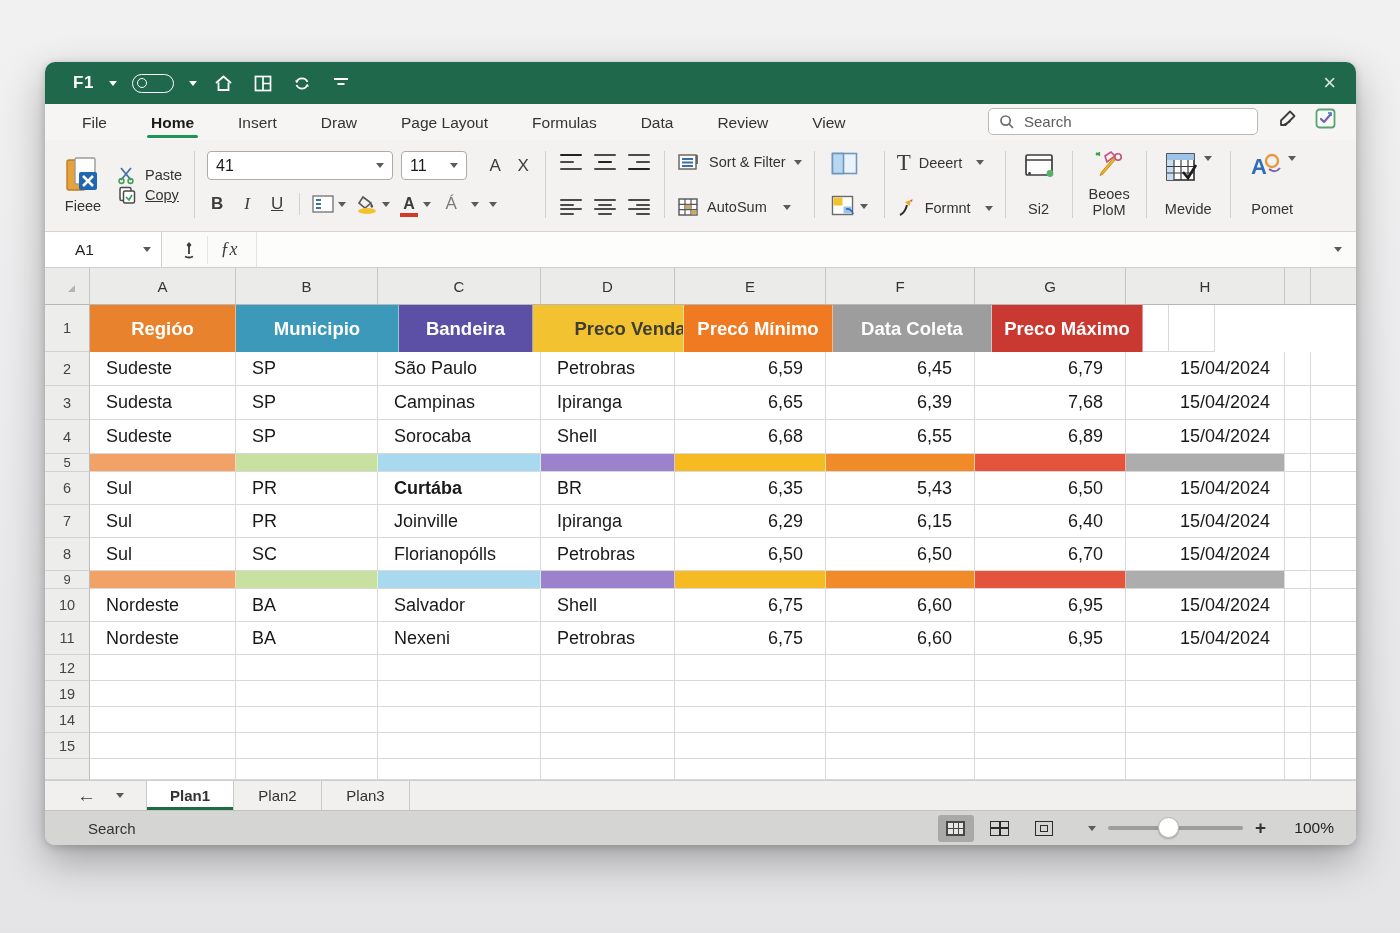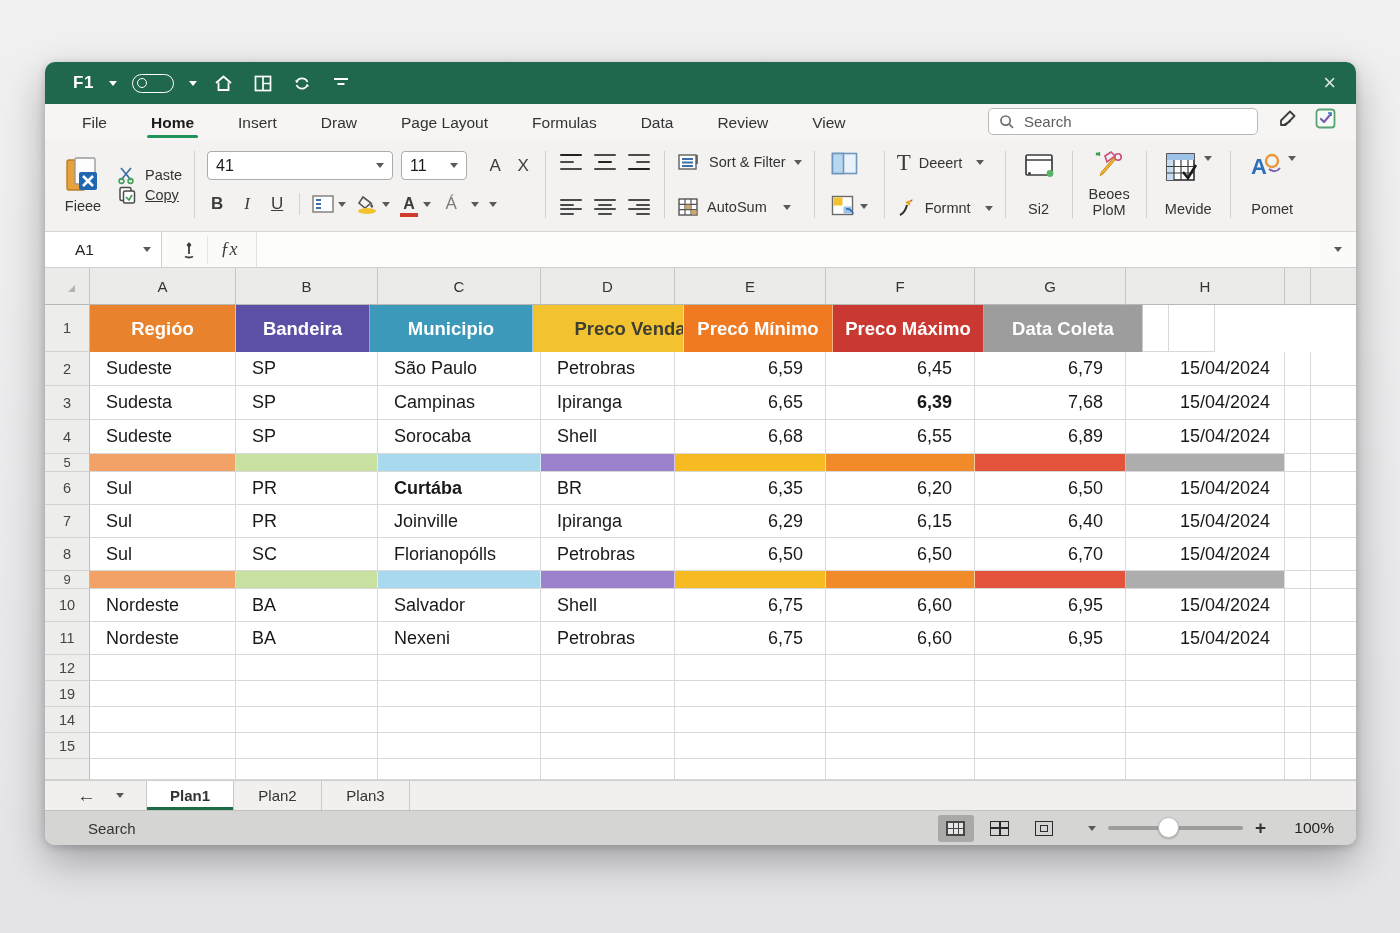--- a/index.html
+++ b/index.html
@@ -477,26 +477,26 @@
           <div class="colhead" style="flex: 0 0 149px;">F</div>
           <div class="colhead" style="flex: 0 0 151px;">G</div>
           <div class="colhead" style="flex: 0 0 159px;">H</div>
           <div class="colhead" style="flex: 0 0 26px;"></div>
           <div class="colhead" style="flex: 0 0 46px;"></div>
         </div>
     <div>
           <div class="g-row" style="height: 47px;">
             <div class="rn">1</div>
             <div class="cell h1c" style="flex: 0 0 146px; background: rgb(232, 130, 45); color: rgb(255, 255, 255); text-align: center;">Regióo</div>
+            <div class="cell h1c" style="flex: 0 0 163px; background: rgb(61, 153, 185); color: rgb(255, 255, 255);">Municipio</div>
             <div class="cell h1c" style="flex: 0 0 134px; background: rgb(91, 80, 166); color: rgb(255, 255, 255);">Bandeira</div>
-            <div class="cell h1c" style="flex: 0 0 163px; background: rgb(61, 153, 185); color: rgb(255, 255, 255);">Municipio</div>
             <div class="cell h1c" style="flex: 0 0 151px; background: rgb(242, 194, 48); color: rgb(63, 62, 51); padding-left: 44px;">Preco Venda</div>
             <div class="cell h1c" style="flex: 0 0 149px; background: rgb(240, 122, 34); color: rgb(255, 255, 255);">Precó Mínimo</div>
+            <div class="cell h1c" style="flex: 0 0 159px; background: rgb(157, 157, 157); color: rgb(255, 255, 255);">Data Coleta</div>
             <div class="cell h1c" style="flex: 0 0 151px; background: rgb(202, 56, 50); color: rgb(255, 255, 255);">Preco Máximo</div>
-            <div class="cell h1c" style="flex: 0 0 159px; background: rgb(157, 157, 157); color: rgb(255, 255, 255);">Data Coleta</div>
             <div class="cell" style="flex: 0 0 26px;"></div>
             <div class="cell" style="flex: 0 0 46px;"></div>
           </div>
           <div class="g-row" style="height: 34px;">
             <div class="rn">2</div>
             <div class="cell txt" style="flex: 0 0 146px;">Sudeste</div>
             <div class="cell txt" style="flex: 0 0 142px;">SP</div>
             <div class="cell txt" style="flex: 0 0 163px;">São Paulo</div>
             <div class="cell txt" style="flex: 0 0 134px;">Petrobras</div>
             <div class="cell num" style="flex: 0 0 151px;">6,59</div>
@@ -506,21 +506,21 @@
             <div class="cell" style="flex: 0 0 26px;"></div>
             <div class="cell" style="flex: 0 0 46px;"></div>
           </div>
           <div class="g-row" style="height: 34px;">
             <div class="rn">3</div>
             <div class="cell txt" style="flex: 0 0 146px;">Sudesta</div>
             <div class="cell txt" style="flex: 0 0 142px;">SP</div>
             <div class="cell txt" style="flex: 0 0 163px;">Campinas</div>
             <div class="cell txt" style="flex: 0 0 134px;">Ipiranga</div>
             <div class="cell num" style="flex: 0 0 151px;">6,65</div>
-            <div class="cell num" style="flex: 0 0 149px; font-weight: bold;">6,39</div>
+            <div class="cell num" style="flex: 0 0 149px;">6,39</div>
             <div class="cell num" style="flex: 0 0 151px;">7,68</div>
             <div class="cell date" style="flex: 0 0 159px;">15/04/2024</div>
             <div class="cell" style="flex: 0 0 26px;"></div>
             <div class="cell" style="flex: 0 0 46px;"></div>
           </div>
           <div class="g-row" style="height: 34px;">
             <div class="rn">4</div>
             <div class="cell txt" style="flex: 0 0 146px;">Sudeste</div>
             <div class="cell txt" style="flex: 0 0 142px;">SP</div>
             <div class="cell txt" style="flex: 0 0 163px;">Sorocaba</div>
@@ -545,21 +545,21 @@
             <div class="cell" style="flex: 0 0 26px;"></div>
             <div class="cell" style="flex: 0 0 46px;"></div>
           </div>
           <div class="g-row" style="height: 33px;">
             <div class="rn">6</div>
             <div class="cell txt" style="flex: 0 0 146px;">Sul</div>
             <div class="cell txt" style="flex: 0 0 142px;">PR</div>
             <div class="cell txt" style="flex: 0 0 163px; font-weight: bold;">Curtába</div>
             <div class="cell txt" style="flex: 0 0 134px;">BR</div>
             <div class="cell num" style="flex: 0 0 151px;">6,35</div>
-            <div class="cell num" style="flex: 0 0 149px;">6,20</div>
+            <div class="cell num" style="flex: 0 0 149px;">5,43</div>
             <div class="cell num" style="flex: 0 0 151px;">6,50</div>
             <div class="cell date" style="flex: 0 0 159px;">15/04/2024</div>
             <div class="cell" style="flex: 0 0 26px;"></div>
             <div class="cell" style="flex: 0 0 46px;"></div>
           </div>
           <div class="g-row" style="height: 33px;">
             <div class="rn">7</div>
             <div class="cell txt" style="flex: 0 0 146px;">Sul</div>
             <div class="cell txt" style="flex: 0 0 142px;">PR</div>
             <div class="cell txt" style="flex: 0 0 163px;">Joinville</div>

